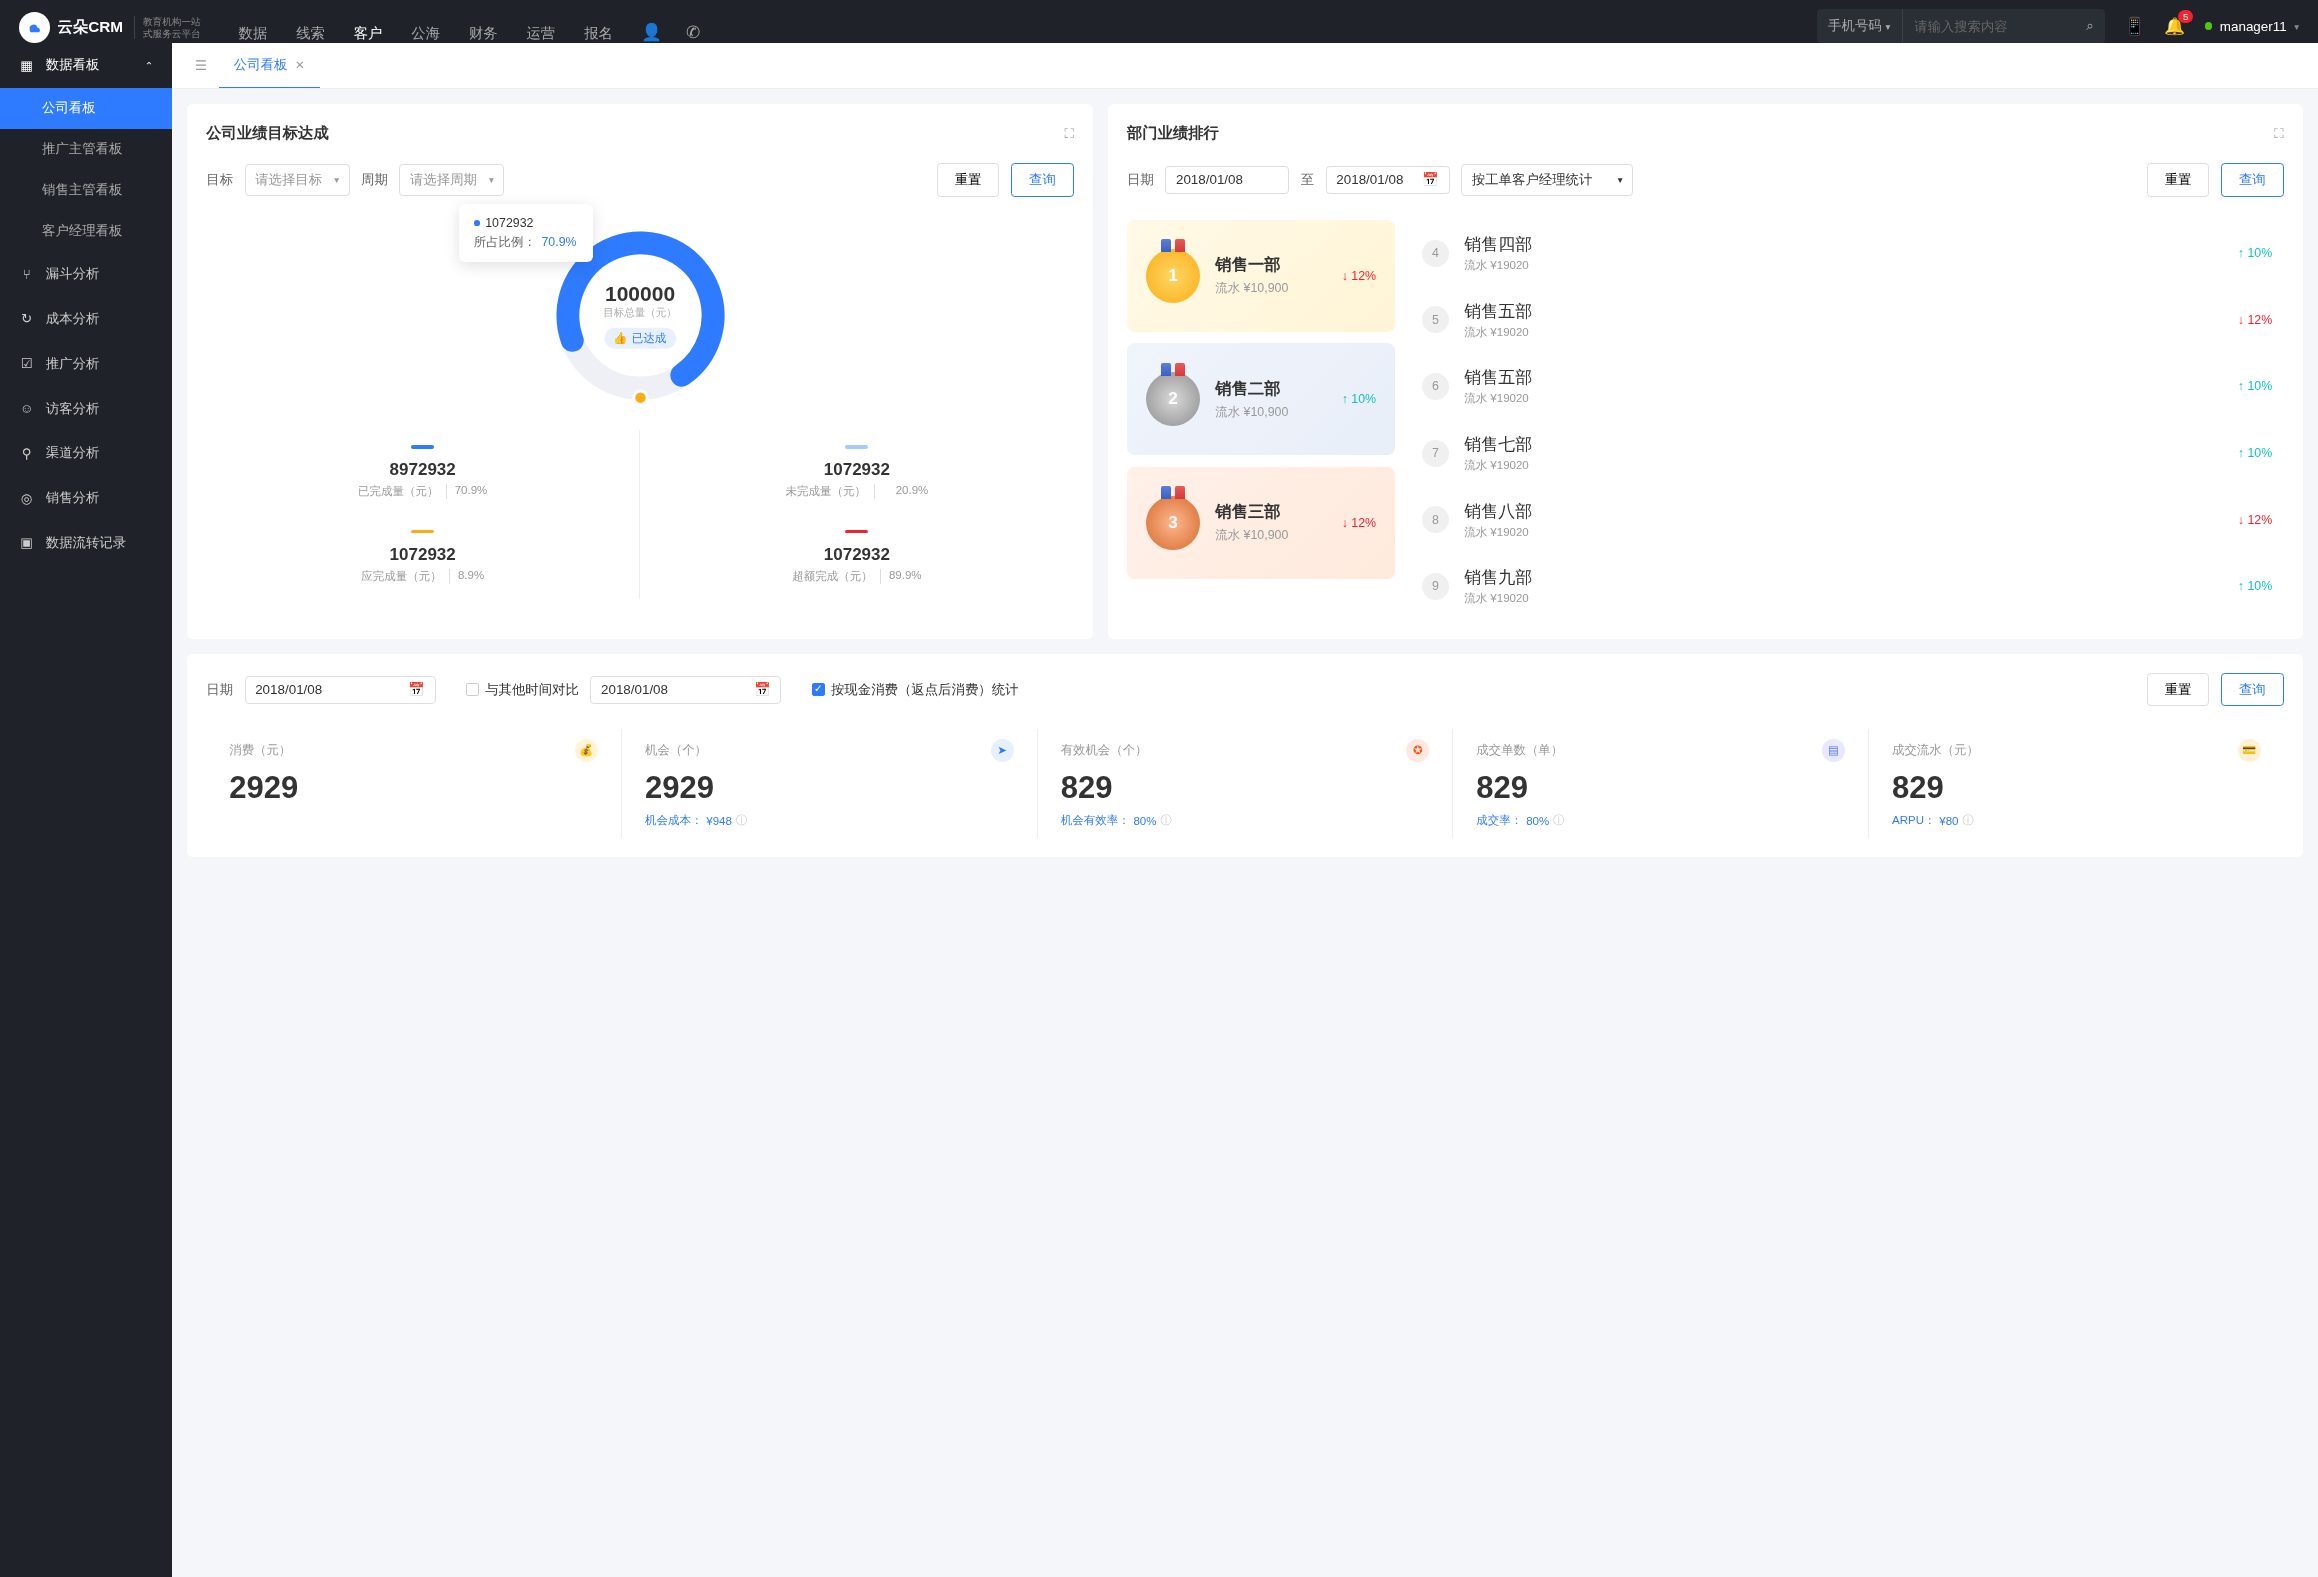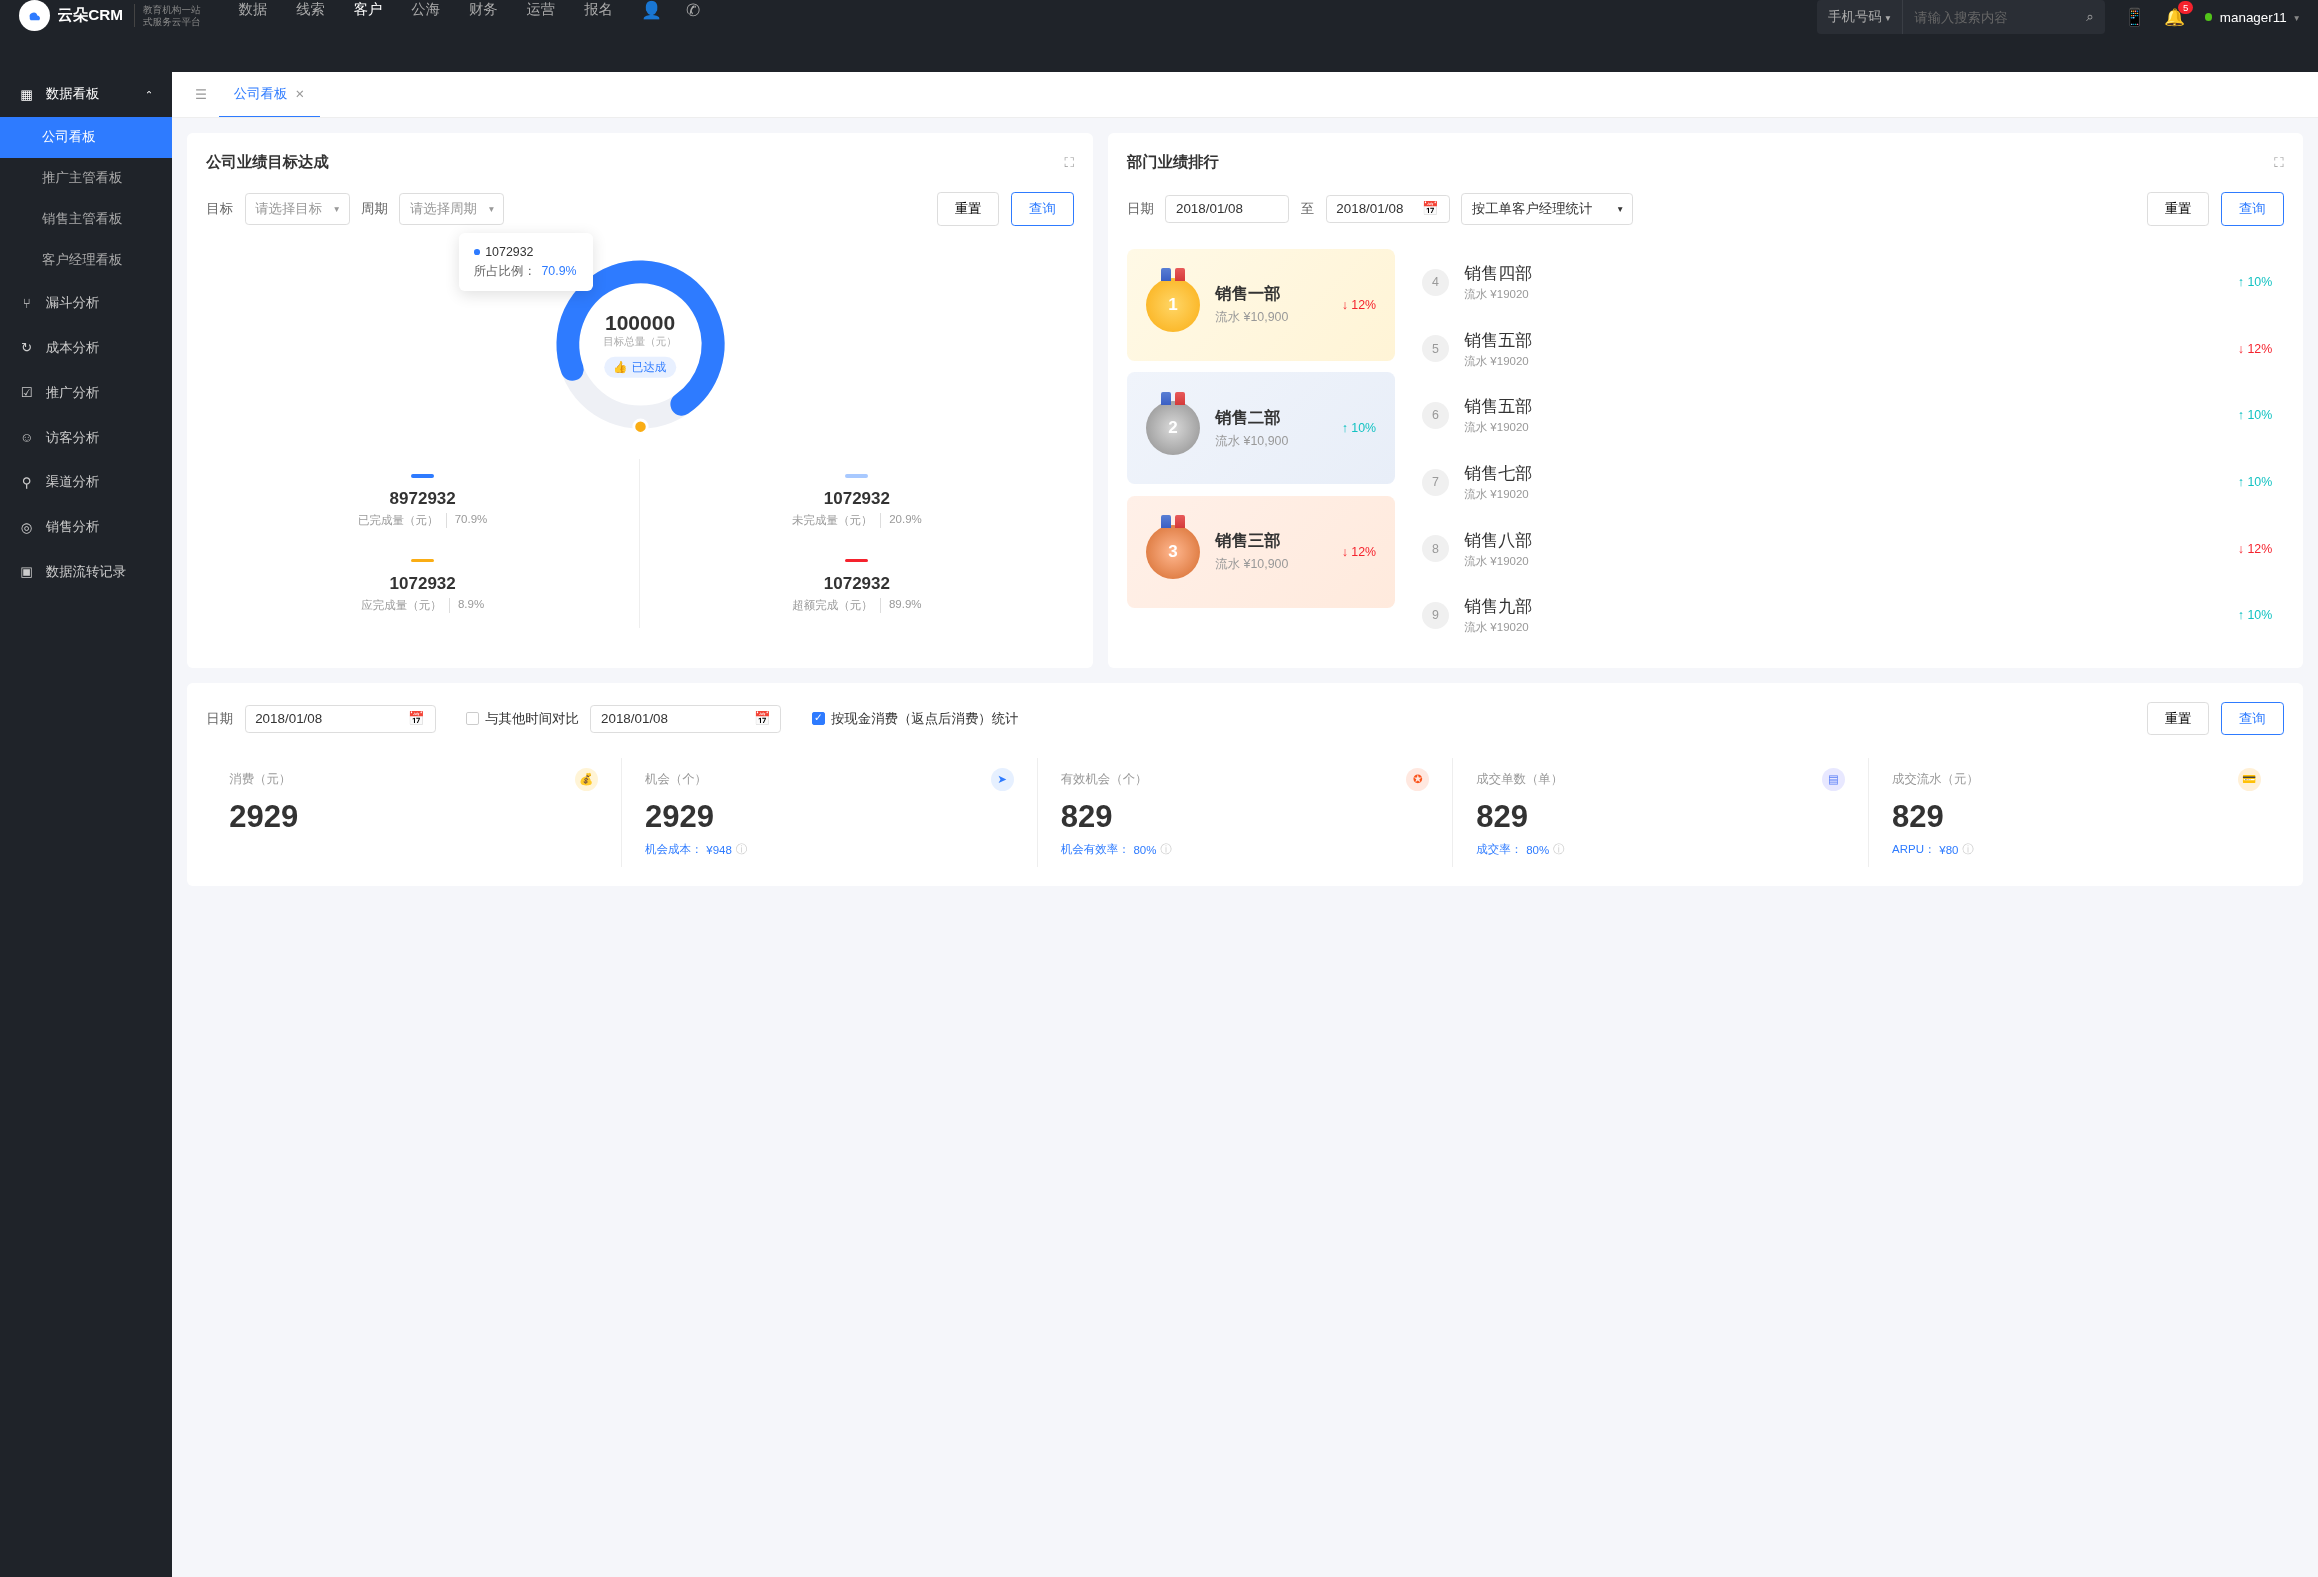--- a/index.html
+++ b/index.html
@@ -1,18 +1,18 @@
 <!DOCTYPE html>
 <html><head>
 <meta charset="utf-8">
 <style>
 *{margin:0;padding:0;box-sizing:border-box;font-family:-apple-system,BlinkMacSystemFont,"PingFang SC","Microsoft YaHei",sans-serif}
 body{background:#f5f6fa;font-size:13.4px;color:#333}
 .app{display:flex;flex-direction:column;height:100vh}
-.topbar{background:#1f2329;height:72px;display:flex;align-items:flex-start;padding:0 19px;color:#fff}
+.topbar{background:#1f2329;height:43px;display:flex;align-items:flex-end;padding:0 19px;color:#fff}
 .logo{display:flex;align-items:center;gap:7.6px;margin-right:38px}
 .logo-icon{width:31px;height:31px;border-radius:50%;background:#fff;display:flex;align-items:center;justify-content:center}
 .logo-text{font-size:15.3px;font-weight:600}
 .logo-sub{font-size:9.6px;color:#888;border-left:1px solid #444;padding-left:7.6px;margin-left:3.8px;line-height:1.2}
 .topnav{display:flex;gap:29px}
 .topnav-item{color:#aaa;cursor:pointer;font-size:14.3px}
 .topnav-item.active{color:#fff;font-weight:500}
 .topbar-right{margin-left:auto;display:flex;align-items:center;gap:19px}
 .search-wrap{display:flex;align-items:center;background:#2a2e35;border-radius:3.8px;height:34px}
 .search-type{padding:0 11.5px;color:#aaa;display:flex;align-items:center;gap:3.8px;border-right:1px solid #3a3e45;height:100%;cursor:pointer}
@@ -263,21 +263,21 @@
                   <div class="stat-desc">
                     <span>已完成量（元）</span>
                     <span style="border-left:1px solid #ddd;padding-left:7.6px">70.9%</span>
                   </div>
                 </div>
                 <div class="stat-cell">
                   <div class="stat-bar" style="background:#a8c9ff"></div>
                   <div class="stat-num">1072932</div>
                   <div class="stat-desc">
                     <span>未完成量（元）</span>
-                    <span style="border-left:1px solid #ddd;padding-left:8px">20.9%</span>
+                    <span style="border-left:1px solid #ddd;padding-left:21px">20.9%</span>
                   </div>
                 </div>
                 <div class="stat-cell">
                   <div class="stat-bar" style="background:#faad14"></div>
                   <div class="stat-num">1072932</div>
                   <div class="stat-desc">
                     <span>应完成量（元）</span>
                     <span style="border-left:1px solid #ddd;padding-left:7.6px">8.9%</span>
                   </div>
                 </div>

